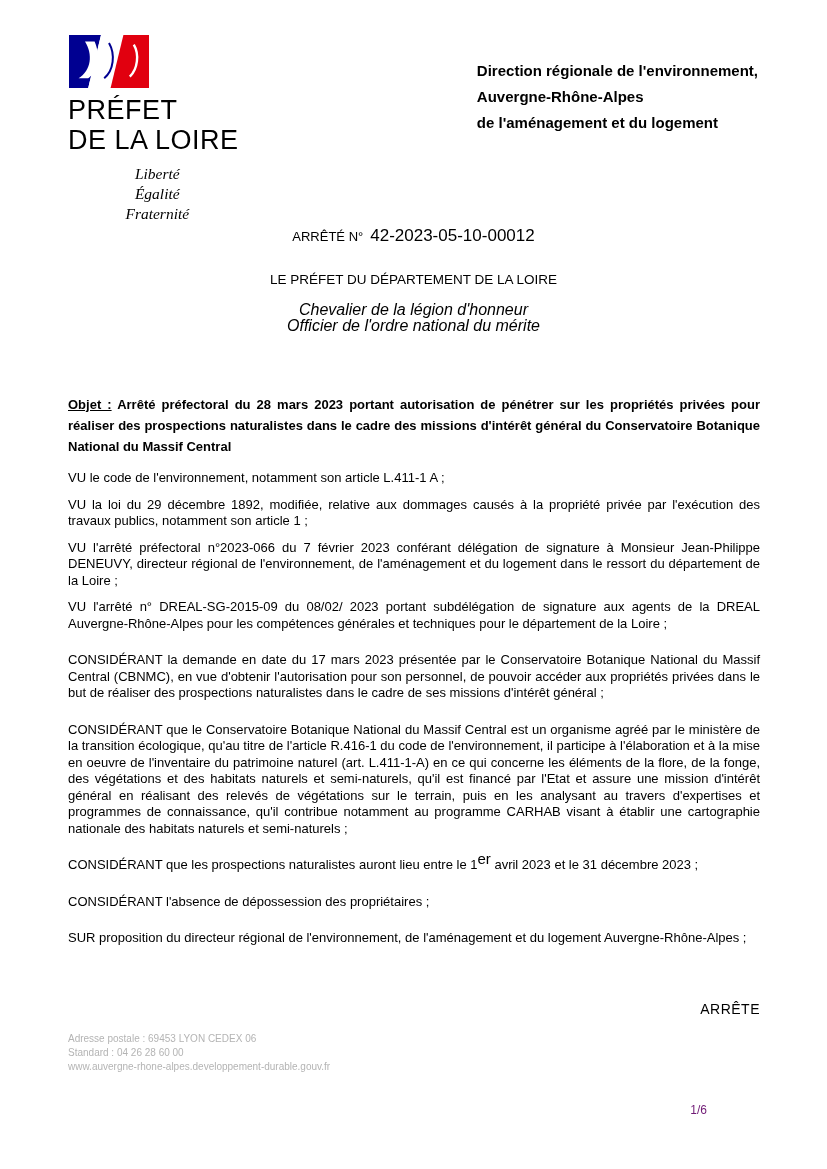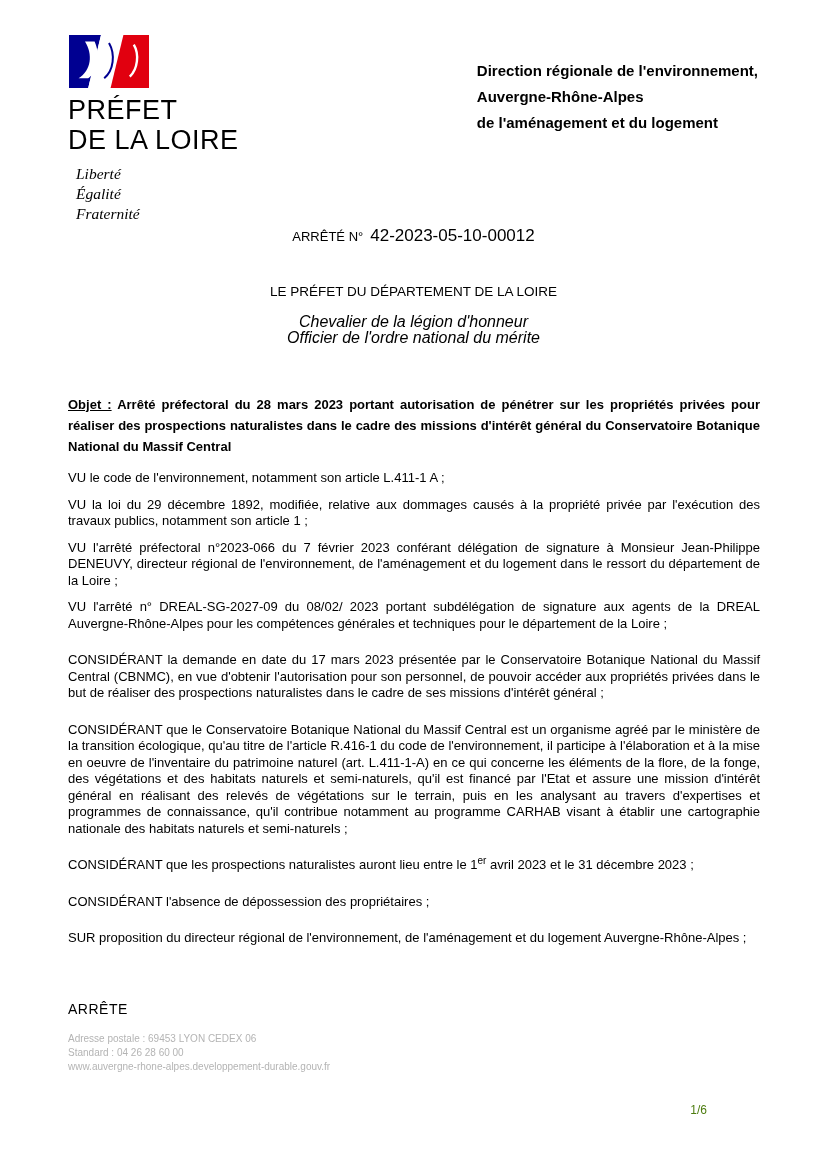--- a/index.html
+++ b/index.html
@@ -25,80 +25,81 @@
     letter-spacing: 0.5px;
     margin-top: 7px;
   }
   .motto {
     font-family: "Liberation Serif", serif;
     font-style: italic;
     font-size: 15.5px;
     line-height: 20px;
     margin-top: 9px;
     margin-left: 8px;
+    text-align: center;
   }
 
   
   .direction {
     position: absolute;
     top: 58px;
     right: 69px;
     font-weight: bold;
     font-size: 15px;
     line-height: 26px;
   }
 
   
   .title-block { position: absolute; top: 226px; left: 0; width: 100%; text-align: center; }
   .arrete-line { font-size: 13px; }
   .arrete-number { font-size: 17px; margin-left: 7px; margin-top: 44px; }
-  .prefet { margin-top: 38px; font-size: 13.5px; }
+  .prefet { margin-top: 26px; font-size: 13.5px; }
   .honors { margin-top: 15px; font-size: 16px; line-height: 16px; font-style: italic; }
 
   
   .doc-body {
     position: absolute;
     left: 68px;
     top: 394px;
     width: 692px;
     font-size: 13px;
     text-align: justify;
   }
   .objet {
     font-weight: bold;
     font-size: 13px;
     line-height: 21px;
     margin: 0 0 13px 0;
   }
   .objet-label { text-decoration: underline; }
   .para { margin: 0 0 10px 0; line-height: 16.5px; }
-  .para sup { font-size: 10px; line-height: 0; }
+  .para sup { font-size: 15px; line-height: 0; }
   .sp { margin-top: 20px; }
   .arrete-heading {
-    text-align: left;
+    text-align: right;
     margin-top: 54px;
     font-size: 14px;
     letter-spacing: 0.5px;
   }
 
   
   .footer {
     position: absolute;
     left: 68px;
     top: 1032px;
     font-size: 10px;
     line-height: 14px;
     color: #b4b4b4;
   }
   .page-num {
     position: absolute;
     right: 120px;
     top: 1103px;
     font-size: 12px;
-    color: #4d7c0f;
+    color: #701a75;
   }
 </style>
 </head>
 <body>
 
 <div class="page">
 
   <div class="logo">
     <svg class="flag" width="80" height="53" viewBox="0 0 100 66" aria-hidden="true">
       <polygon points="0,0 40,0 24,66 0,66" fill="#000091"></polygon>
@@ -135,21 +136,21 @@
       <div>Officier de l'ordre national du mérite</div>
     </div>
   </div>
 
   <div class="doc-body">
     <p class="objet"><span class="objet-label">Objet :</span><span>  Arrêté préfectoral du 28 mars 2023 portant autorisation de pénétrer sur les propriétés privées pour réaliser des prospections naturalistes dans le cadre des missions d'intérêt général du Conservatoire Botanique National du Massif Central</span></p>
 
     <p class="para">VU le code de l'environnement, notamment son article L.411-1 A ;</p>
     <p class="para">VU la loi du 29 décembre 1892, modifiée, relative aux dommages causés à la propriété privée par l'exécution des travaux publics, notamment son article 1 ;</p>
     <p class="para">VU l'arrêté préfectoral n°2023-066 du 7 février 2023 conférant délégation de signature à Monsieur Jean-Philippe DENEUVY, directeur régional de l'environnement, de l'aménagement et du logement dans le ressort du département de la Loire ;</p>
-    <p class="para">VU l'arrêté n° DREAL-SG-2027-09 du 08/02/ 2023 portant subdélégation de signature aux agents de la DREAL Auvergne-Rhône-Alpes pour les compétences générales et techniques pour le département de la Loire ;</p>
+    <p class="para">VU l'arrêté n° DREAL-SG-2015-09 du 08/02/ 2023 portant subdélégation de signature aux agents de la DREAL Auvergne-Rhône-Alpes pour les compétences générales et techniques pour le département de la Loire ;</p>
     <p class="para sp">CONSIDÉRANT la demande en date du 17 mars 2023 présentée par le Conservatoire Botanique National du Massif Central (CBNMC), en vue d'obtenir l'autorisation pour son personnel, de pouvoir accéder aux propriétés privées dans le but de réaliser des prospections naturalistes dans le cadre de ses missions d'intérêt général ;</p>
     <p class="para sp">CONSIDÉRANT que le Conservatoire Botanique National du Massif Central est un organisme agréé par le ministère de la transition écologique, qu'au titre de l'article R.416-1 du code de l'environnement, il participe à l'élaboration et à la mise en oeuvre de l'inventaire du patrimoine naturel (art. L.411-1-A) en ce qui concerne les éléments de la flore, de la fonge, des végétations et des habitats naturels et semi-naturels, qu'il est financé par l'Etat et assure une mission d'intérêt général en réalisant des relevés de végétations sur le terrain, puis en les analysant au travers d'expertises et programmes de connaissance, qu'il contribue notamment au programme CARHAB visant à établir une cartographie nationale des habitats naturels et semi-naturels ;</p>
 
     <p class="para sp"><span>CONSIDÉRANT que les prospections naturalistes auront lieu entre le 1</span><sup>er</sup><span> avril 2023 et le 31 décembre 2023 ;</span></p>
 
     <p class="para sp">CONSIDÉRANT l'absence de dépossession des propriétaires ;</p>
     <p class="para sp">SUR proposition du directeur régional de l'environnement, de l'aménagement et du logement Auvergne-Rhône-Alpes ;</p>
 
     <div class="arrete-heading">ARRÊTE</div>
   </div>

